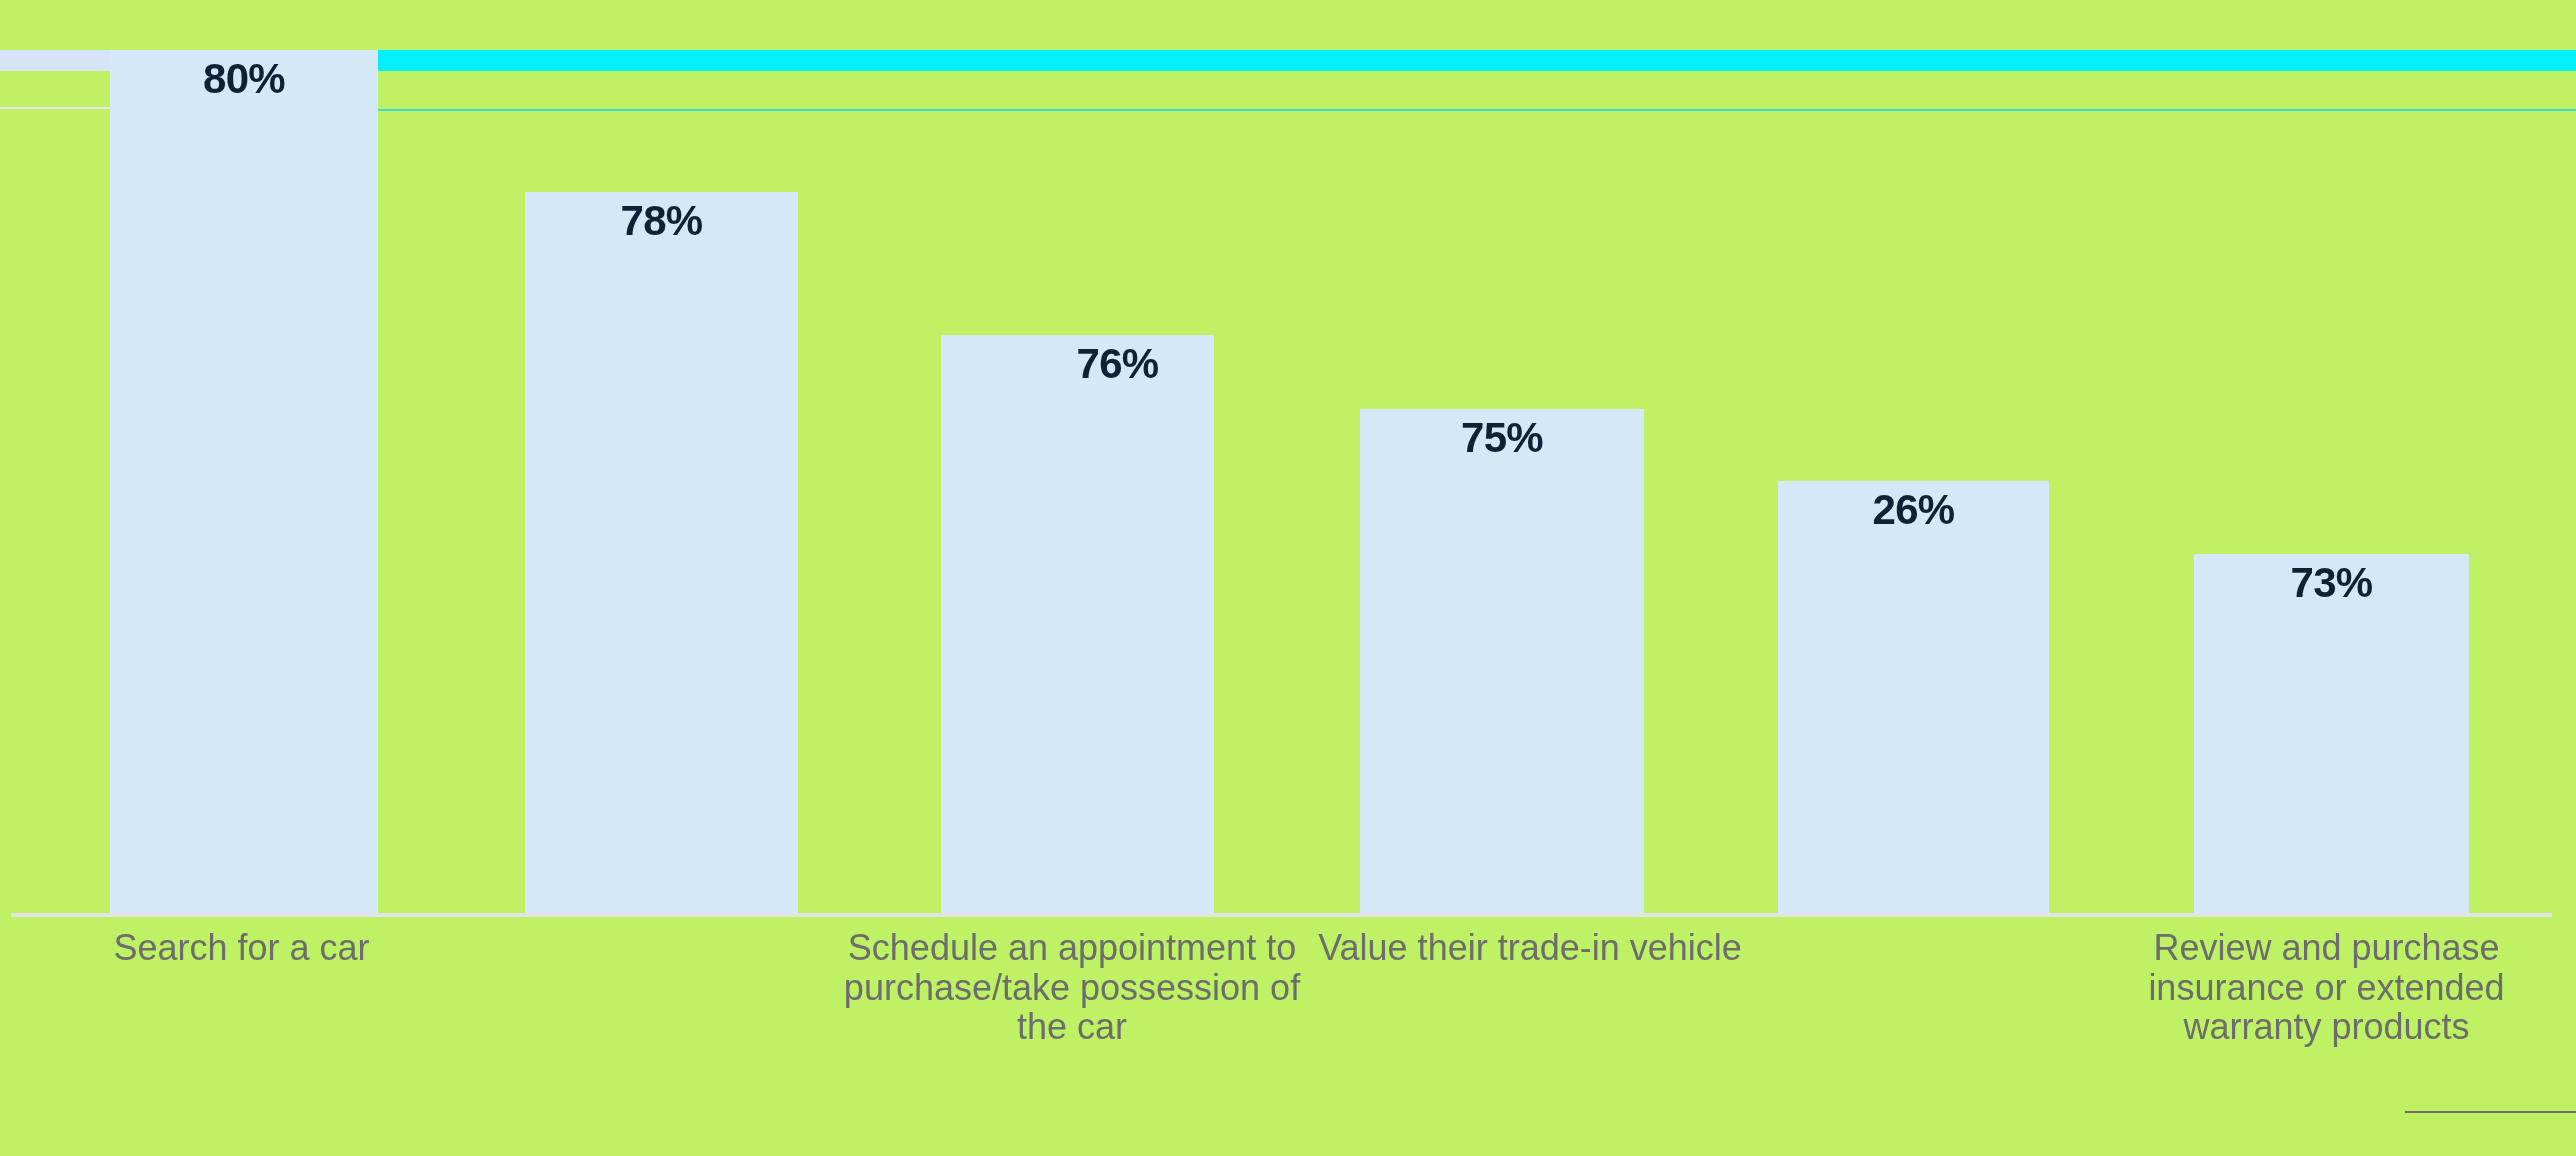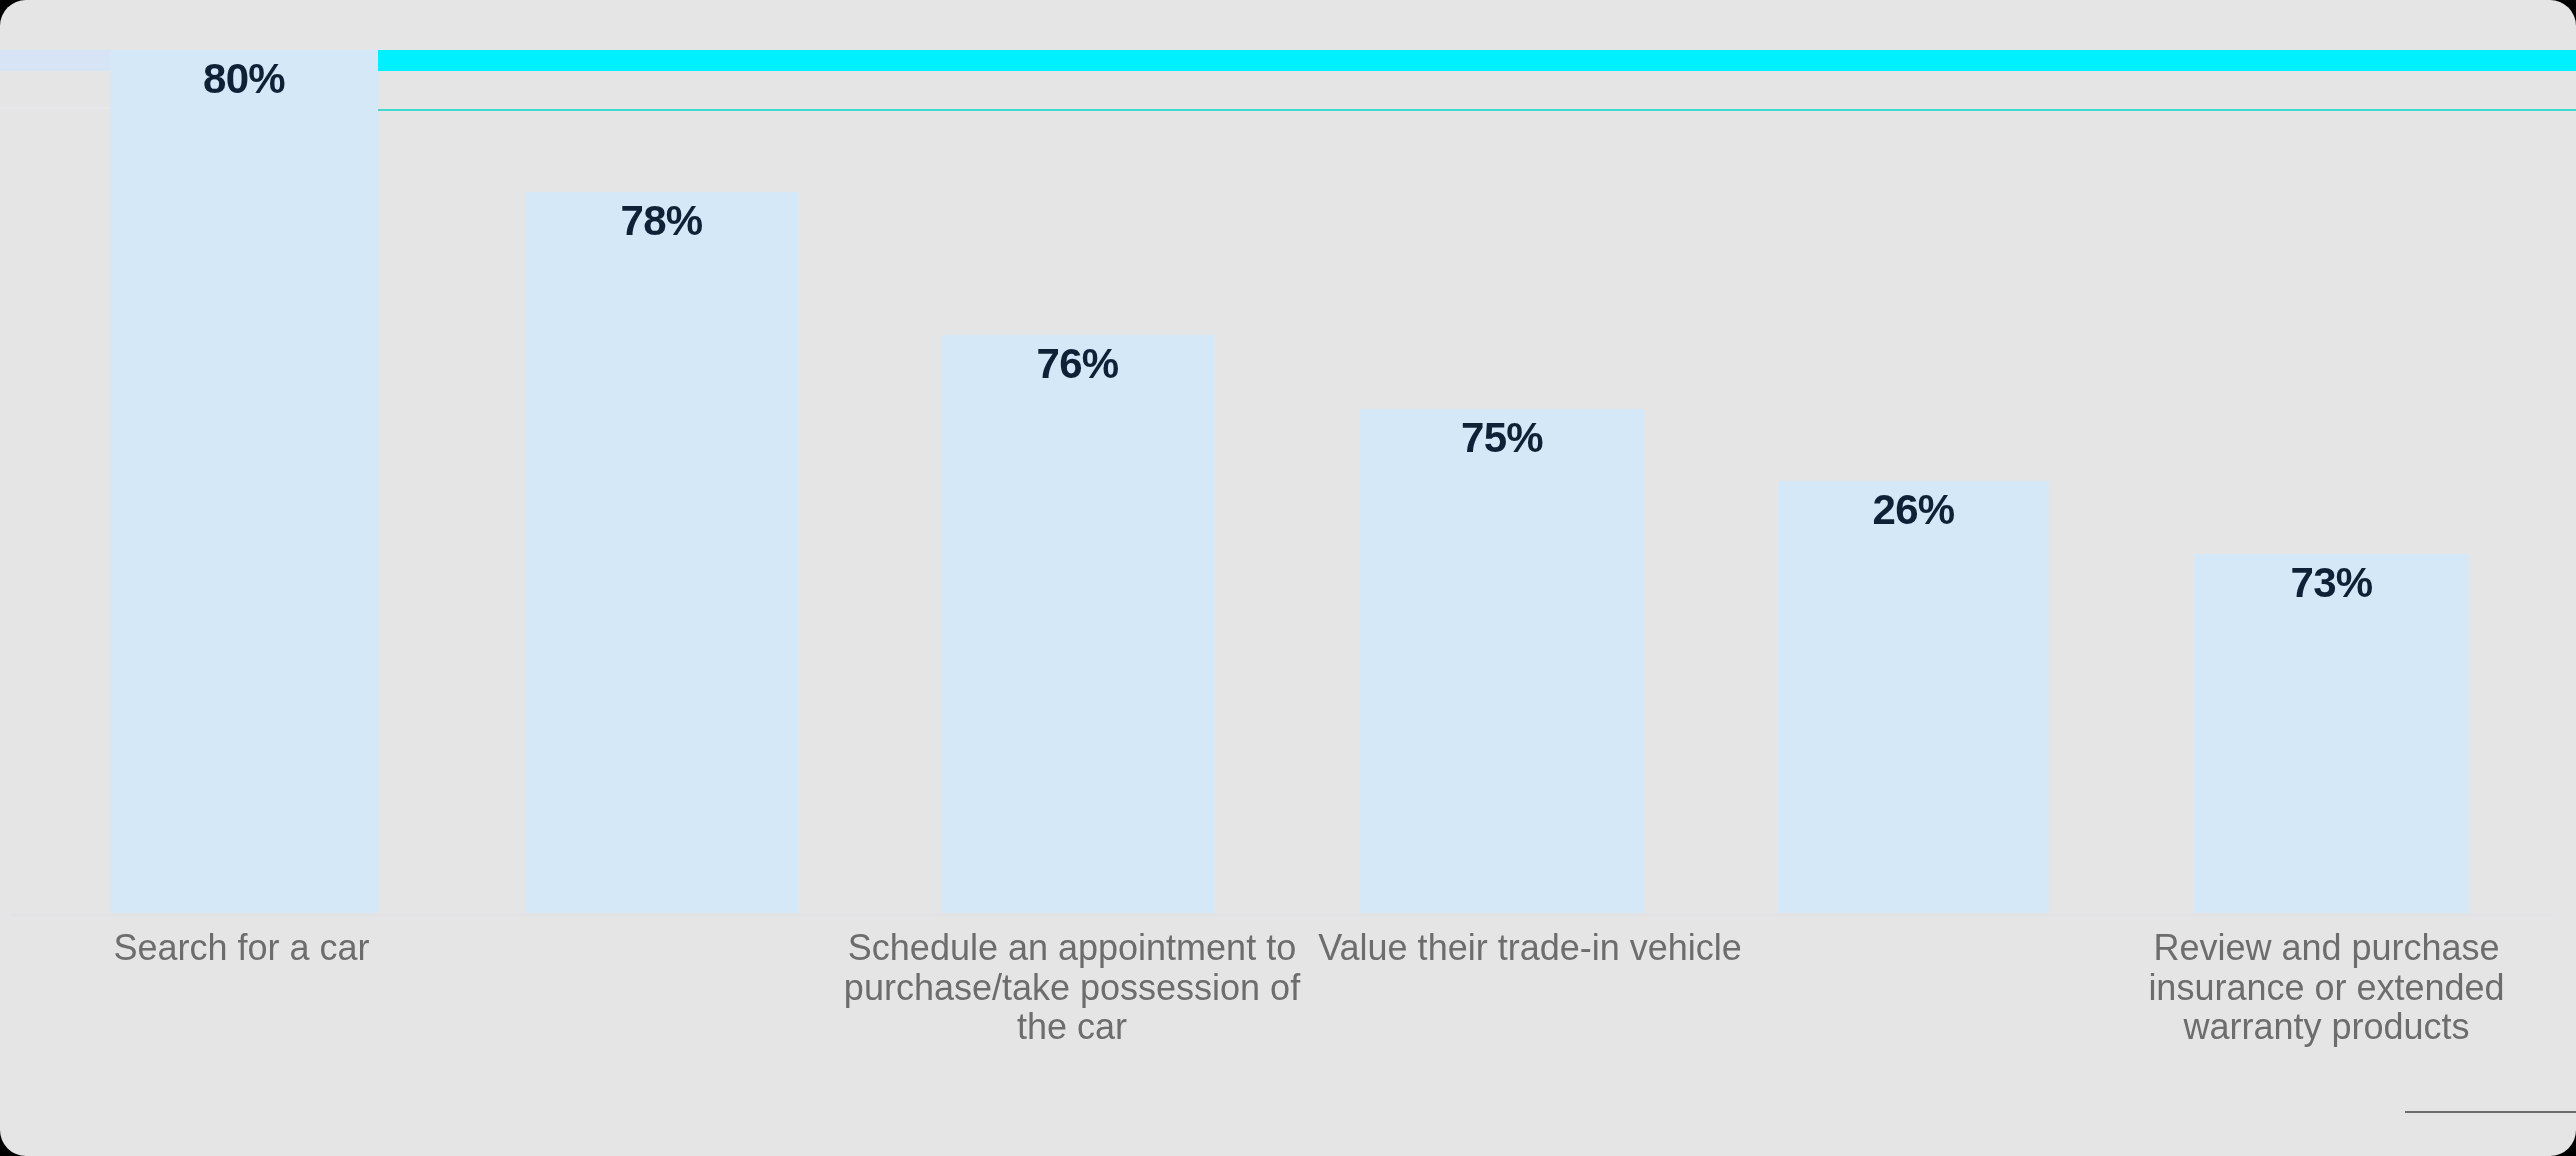--- a/index.html
+++ b/index.html
@@ -28,42 +28,42 @@
   #axis-line{position:absolute;left:11px;top:913px;width:2541px;height:3.9px;
              background:#e3e3e5;}
 
   #category-axis{position:absolute;left:0;top:928px;width:2411px;height:228px;}
   .cat-label{position:absolute;top:0;color:#6d6d6d;font-size:36px;line-height:1.1;
              text-align:center;font-weight:400;}
 </style>
 </head>
 <body>
 
-<div id="chart-root" style="background: #e5e5e5; border-radius: 26px;">
+<div id="chart-root" style="background: #bef264;">
 
   <div class="band" id="top-accent-band" style="background: rgb(0, 240, 255);"></div>
   <div class="band" id="top-left-band" style="background: rgb(214, 228, 245);"></div>
   <div class="band" id="thin-accent-line" style="background: rgb(63, 217, 208);"></div>
   <div class="band" id="thin-left-line"></div>
 
   <div id="plot-area">
 
     <div class="bar-group" id="bar-group-0" style="left: 110px; width: 268px; height: 864px;">
       <div class="bar" style="height: 100%; background: rgb(213, 232, 248);"></div>
       <div class="bar-value" style="top: 7.8px; color: rgb(13, 34, 54);">80%</div>
     </div>
 
     <div class="bar-group" id="bar-group-1" style="left: 525px; width: 273px; height: 722px;">
       <div class="bar" style="height: 100%; background: rgb(213, 232, 248);"></div>
       <div class="bar-value" style="top: 7.8px; color: rgb(13, 34, 54);">78%</div>
     </div>
 
     <div class="bar-group" id="bar-group-2" style="left: 941px; width: 273px; height: 579px;">
       <div class="bar" style="height: 100%; background: rgb(213, 232, 248);"></div>
-      <div class="bar-value" style="top: 7.8px; color: rgb(13, 34, 54);">76%</div>
+      <div class="bar-value" style="top: 7.8px; color: rgb(13, 34, 54); padding-left: 40px;">76%</div>
     </div>
 
     <div class="bar-group" id="bar-group-3" style="left: 1360px; width: 272px; height: 505px; padding-left: 12px;">
       <div class="bar" style="height: 100%; background: rgb(213, 232, 248);"></div>
       <div class="bar-value" style="top: 7.8px; color: rgb(13, 34, 54);">75%</div>
     </div>
 
     <div class="bar-group" id="bar-group-4" style="left: 1778px; width: 271px; height: 433px;">
       <div class="bar" style="height: 100%; background: rgb(213, 232, 248);"></div>
       <div class="bar-value" style="top: 7.8px; color: rgb(13, 34, 54);">26%</div>

